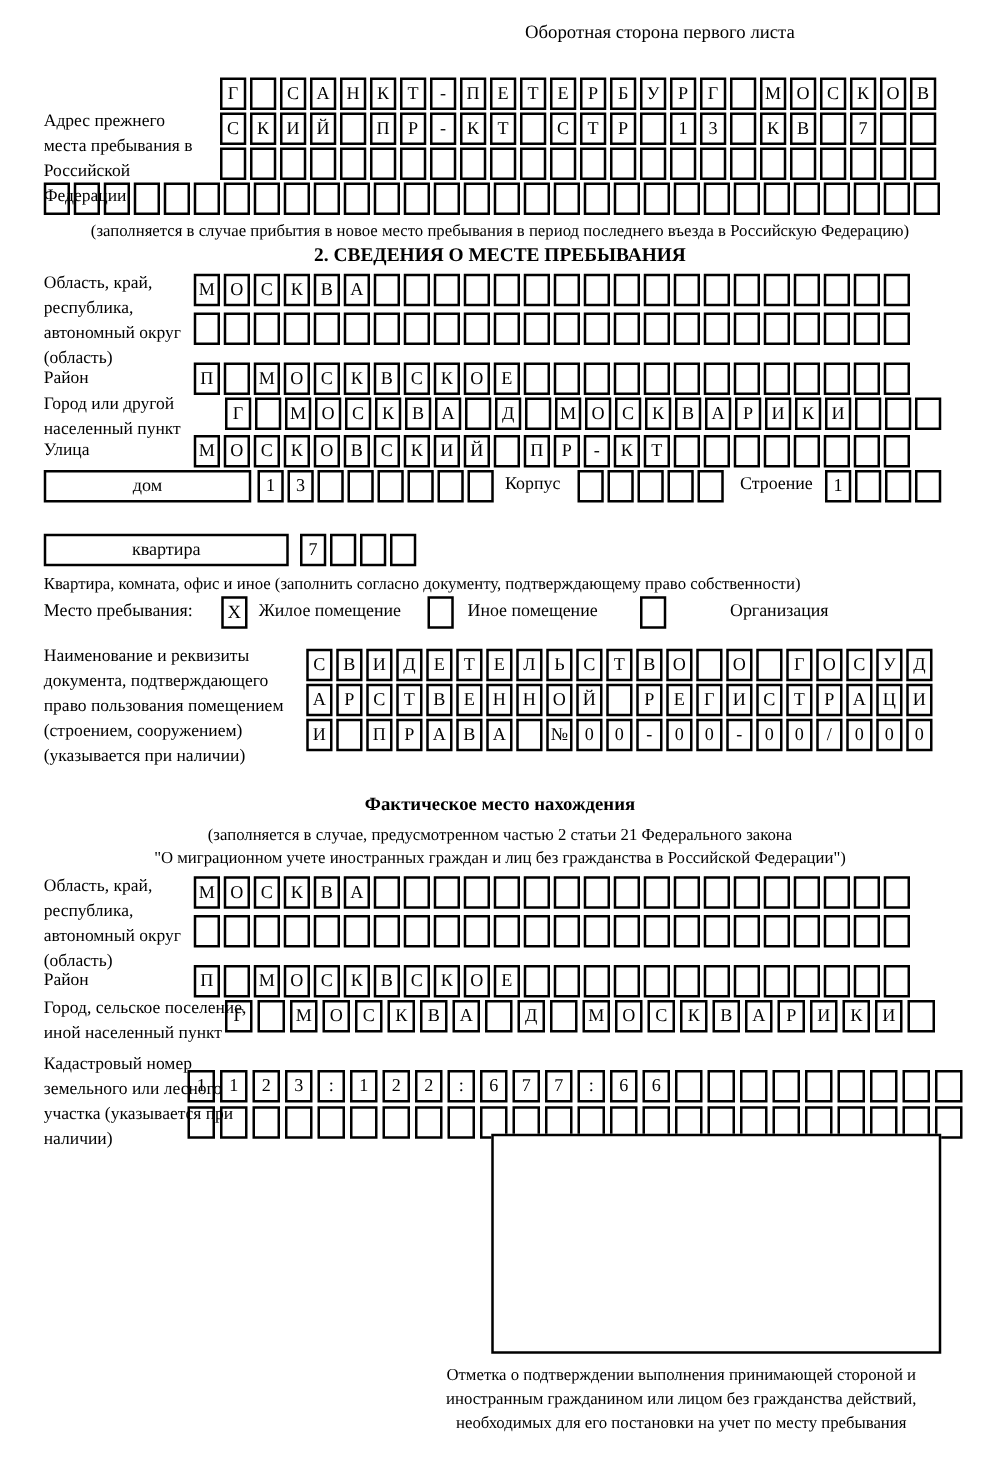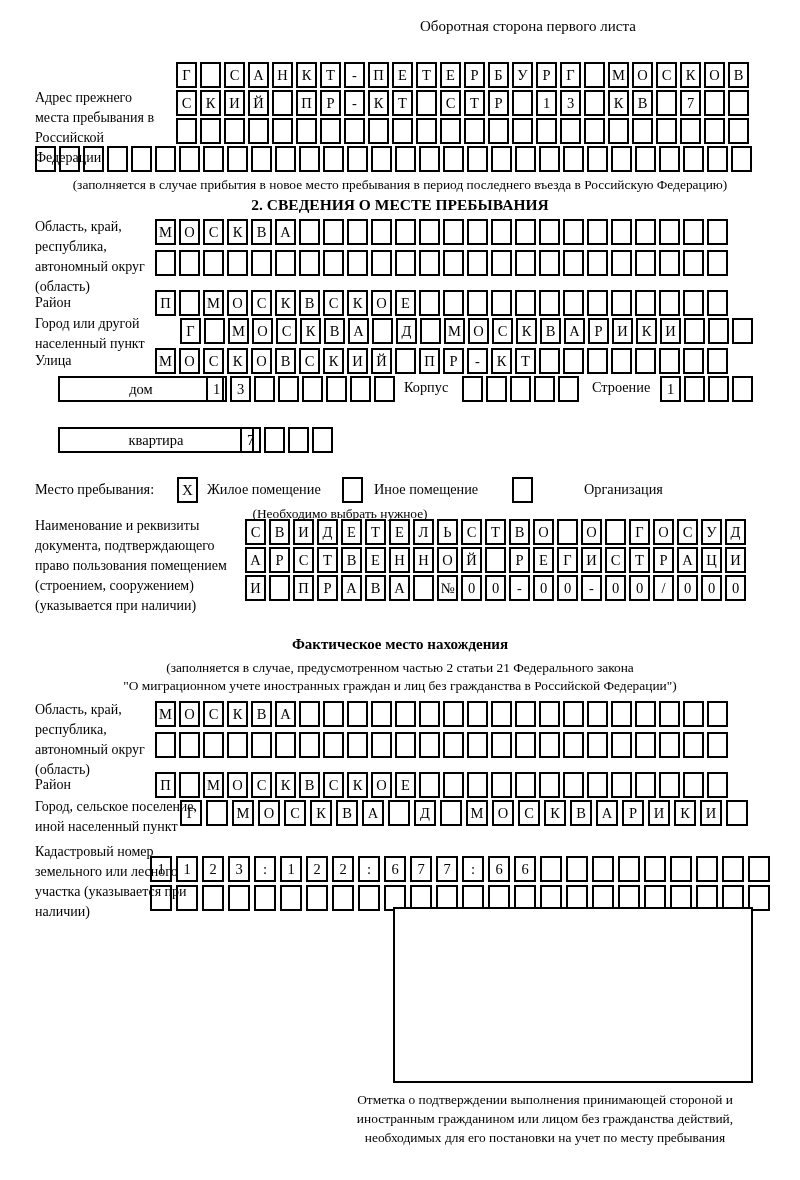--- a/index.html
+++ b/index.html
@@ -16,21 +16,21 @@
   .row { position:absolute; display:flex; gap:3px; }
   .row.wide { gap:4px; }
   .cell {
     flex:none; width:21px; height:26px; border:2px solid #000; box-sizing:border-box;
     display:flex; align-items:center; justify-content:center;
     font-size:14.5px; line-height:1;
   }
   .row.wide .cell { width:22px; }
   .widebox {
     position:absolute; height:26px; border:2px solid #000; box-sizing:border-box;
-    display:flex; align-items:center; justify-content:center; font-size:14.5px;margin-left:23px;
+    display:flex; align-items:center; justify-content:center; font-size:14.5px;
   }
   .inl { position:absolute; font-size:14.3px; }
   .checkbox {
     position:absolute; width:21px; height:26px; border:2px solid #000; box-sizing:border-box;
     display:flex; align-items:center; justify-content:center; font-size:15px;
   }
   .stampbox { position:absolute; border:2px solid #000; box-sizing:border-box; background:#fff; }
 </style>
 </head>
 <body>
@@ -319,29 +319,29 @@
       <span class="cell"></span>
     </div>
 
   <div class="widebox" style="top:427px; left:35px; width:196px;">квартира</div>
   <div class="row" style="top:427px; left:240px;">
       <span class="cell">7</span>
       <span class="cell"></span>
       <span class="cell"></span>
       <span class="cell"></span>
     </div>
+  <div class="cap" style="top:459px; left:35px;">Квартира, комната, офис и иное (заполнить согласно документу, подтверждающему право собственности)</div>
 
   <div class="inl" style="top:481px; left:35px;">Место пребывания:</div>
   <div class="checkbox" style="top:477px; left:177px;">X</div>
   <div class="inl" style="top:481px; left:207px;">Жилое помещение</div>
   <div class="checkbox" style="top:477px; left:342px;"></div>
   <div class="inl" style="top:481px; left:374px;">Иное помещение</div>
   <div class="checkbox" style="top:477px; left:512px;"></div>
   <div class="inl" style="top:481px; left:557px;margin-left:27px;">Организация</div>
-  <div class="cap" style="top:506px; left:175px; width:330px; text-align:center;">(Необходимо выбрать нужное)</div>
 
   <div class="lbl" style="top:516px; left:35px; width:206px;">Наименование и реквизиты документа, подтверждающего право пользования помещением (строением, сооружением) (указывается при наличии)</div>
   <div class="row" style="top:519px; left:245px;">
       <span class="cell">С</span>
       <span class="cell">В</span>
       <span class="cell">И</span>
       <span class="cell">Д</span>
       <span class="cell">Е</span>
       <span class="cell">Т</span>
       <span class="cell">Е</span>

